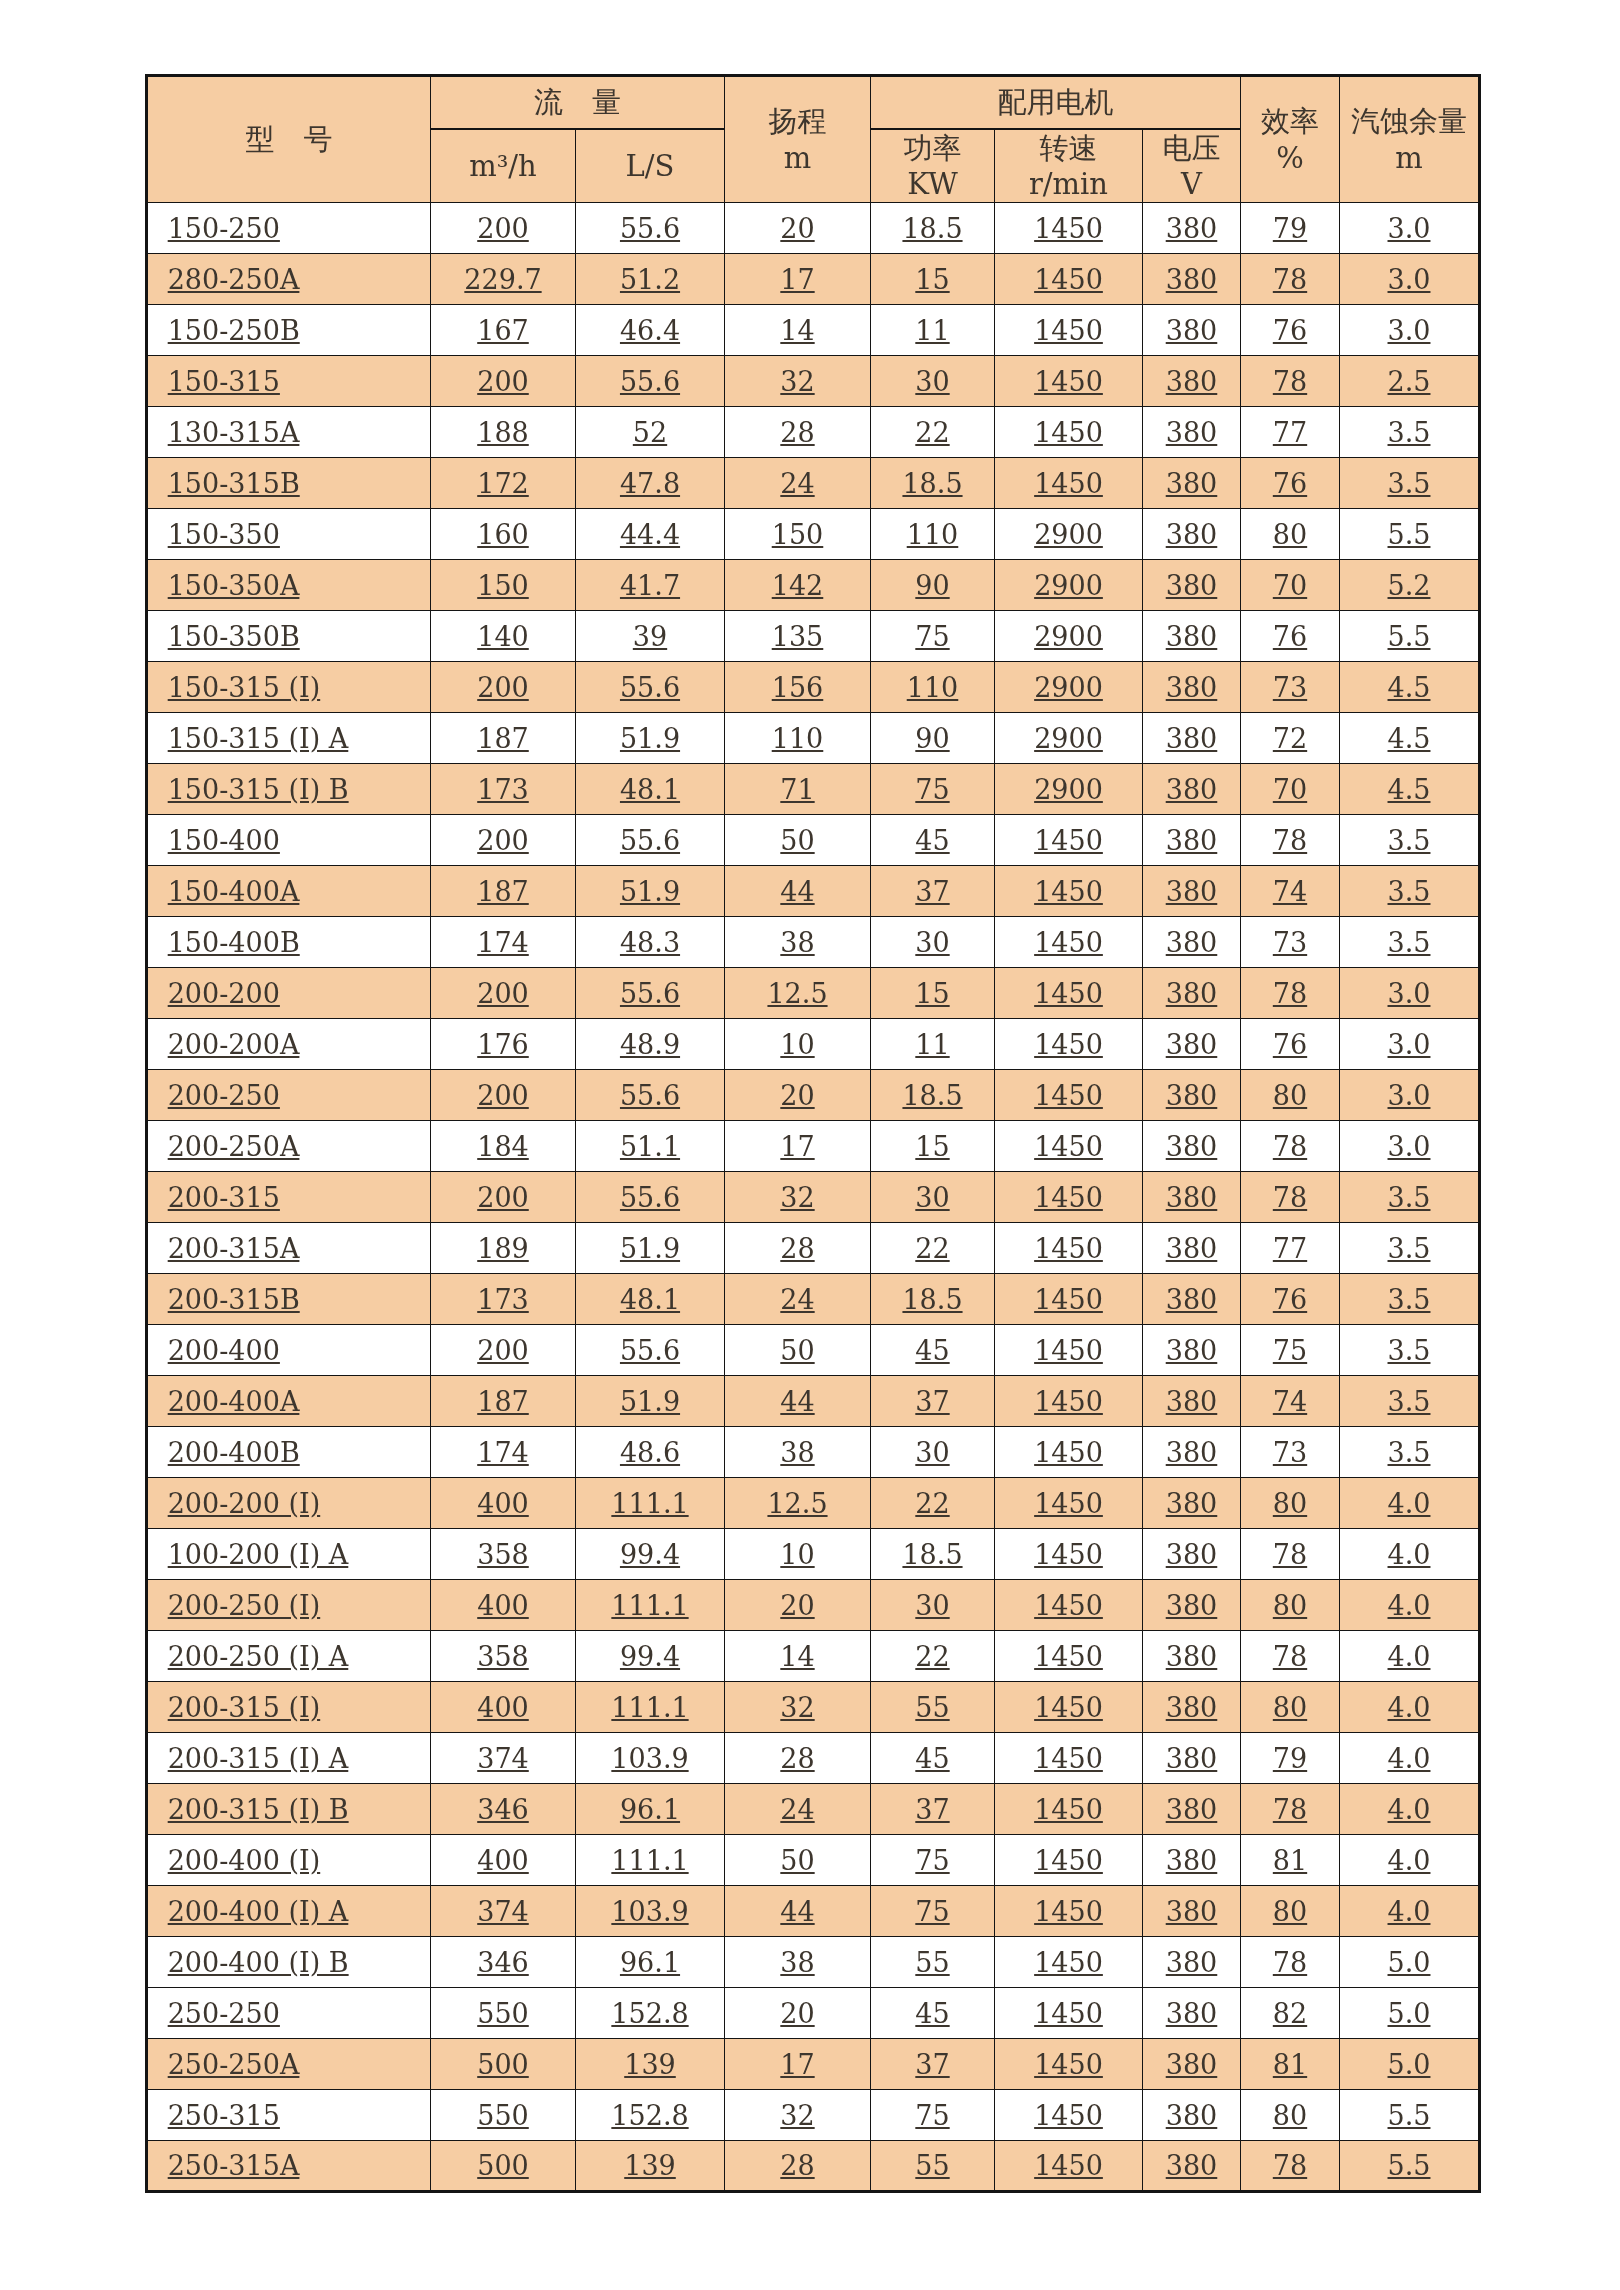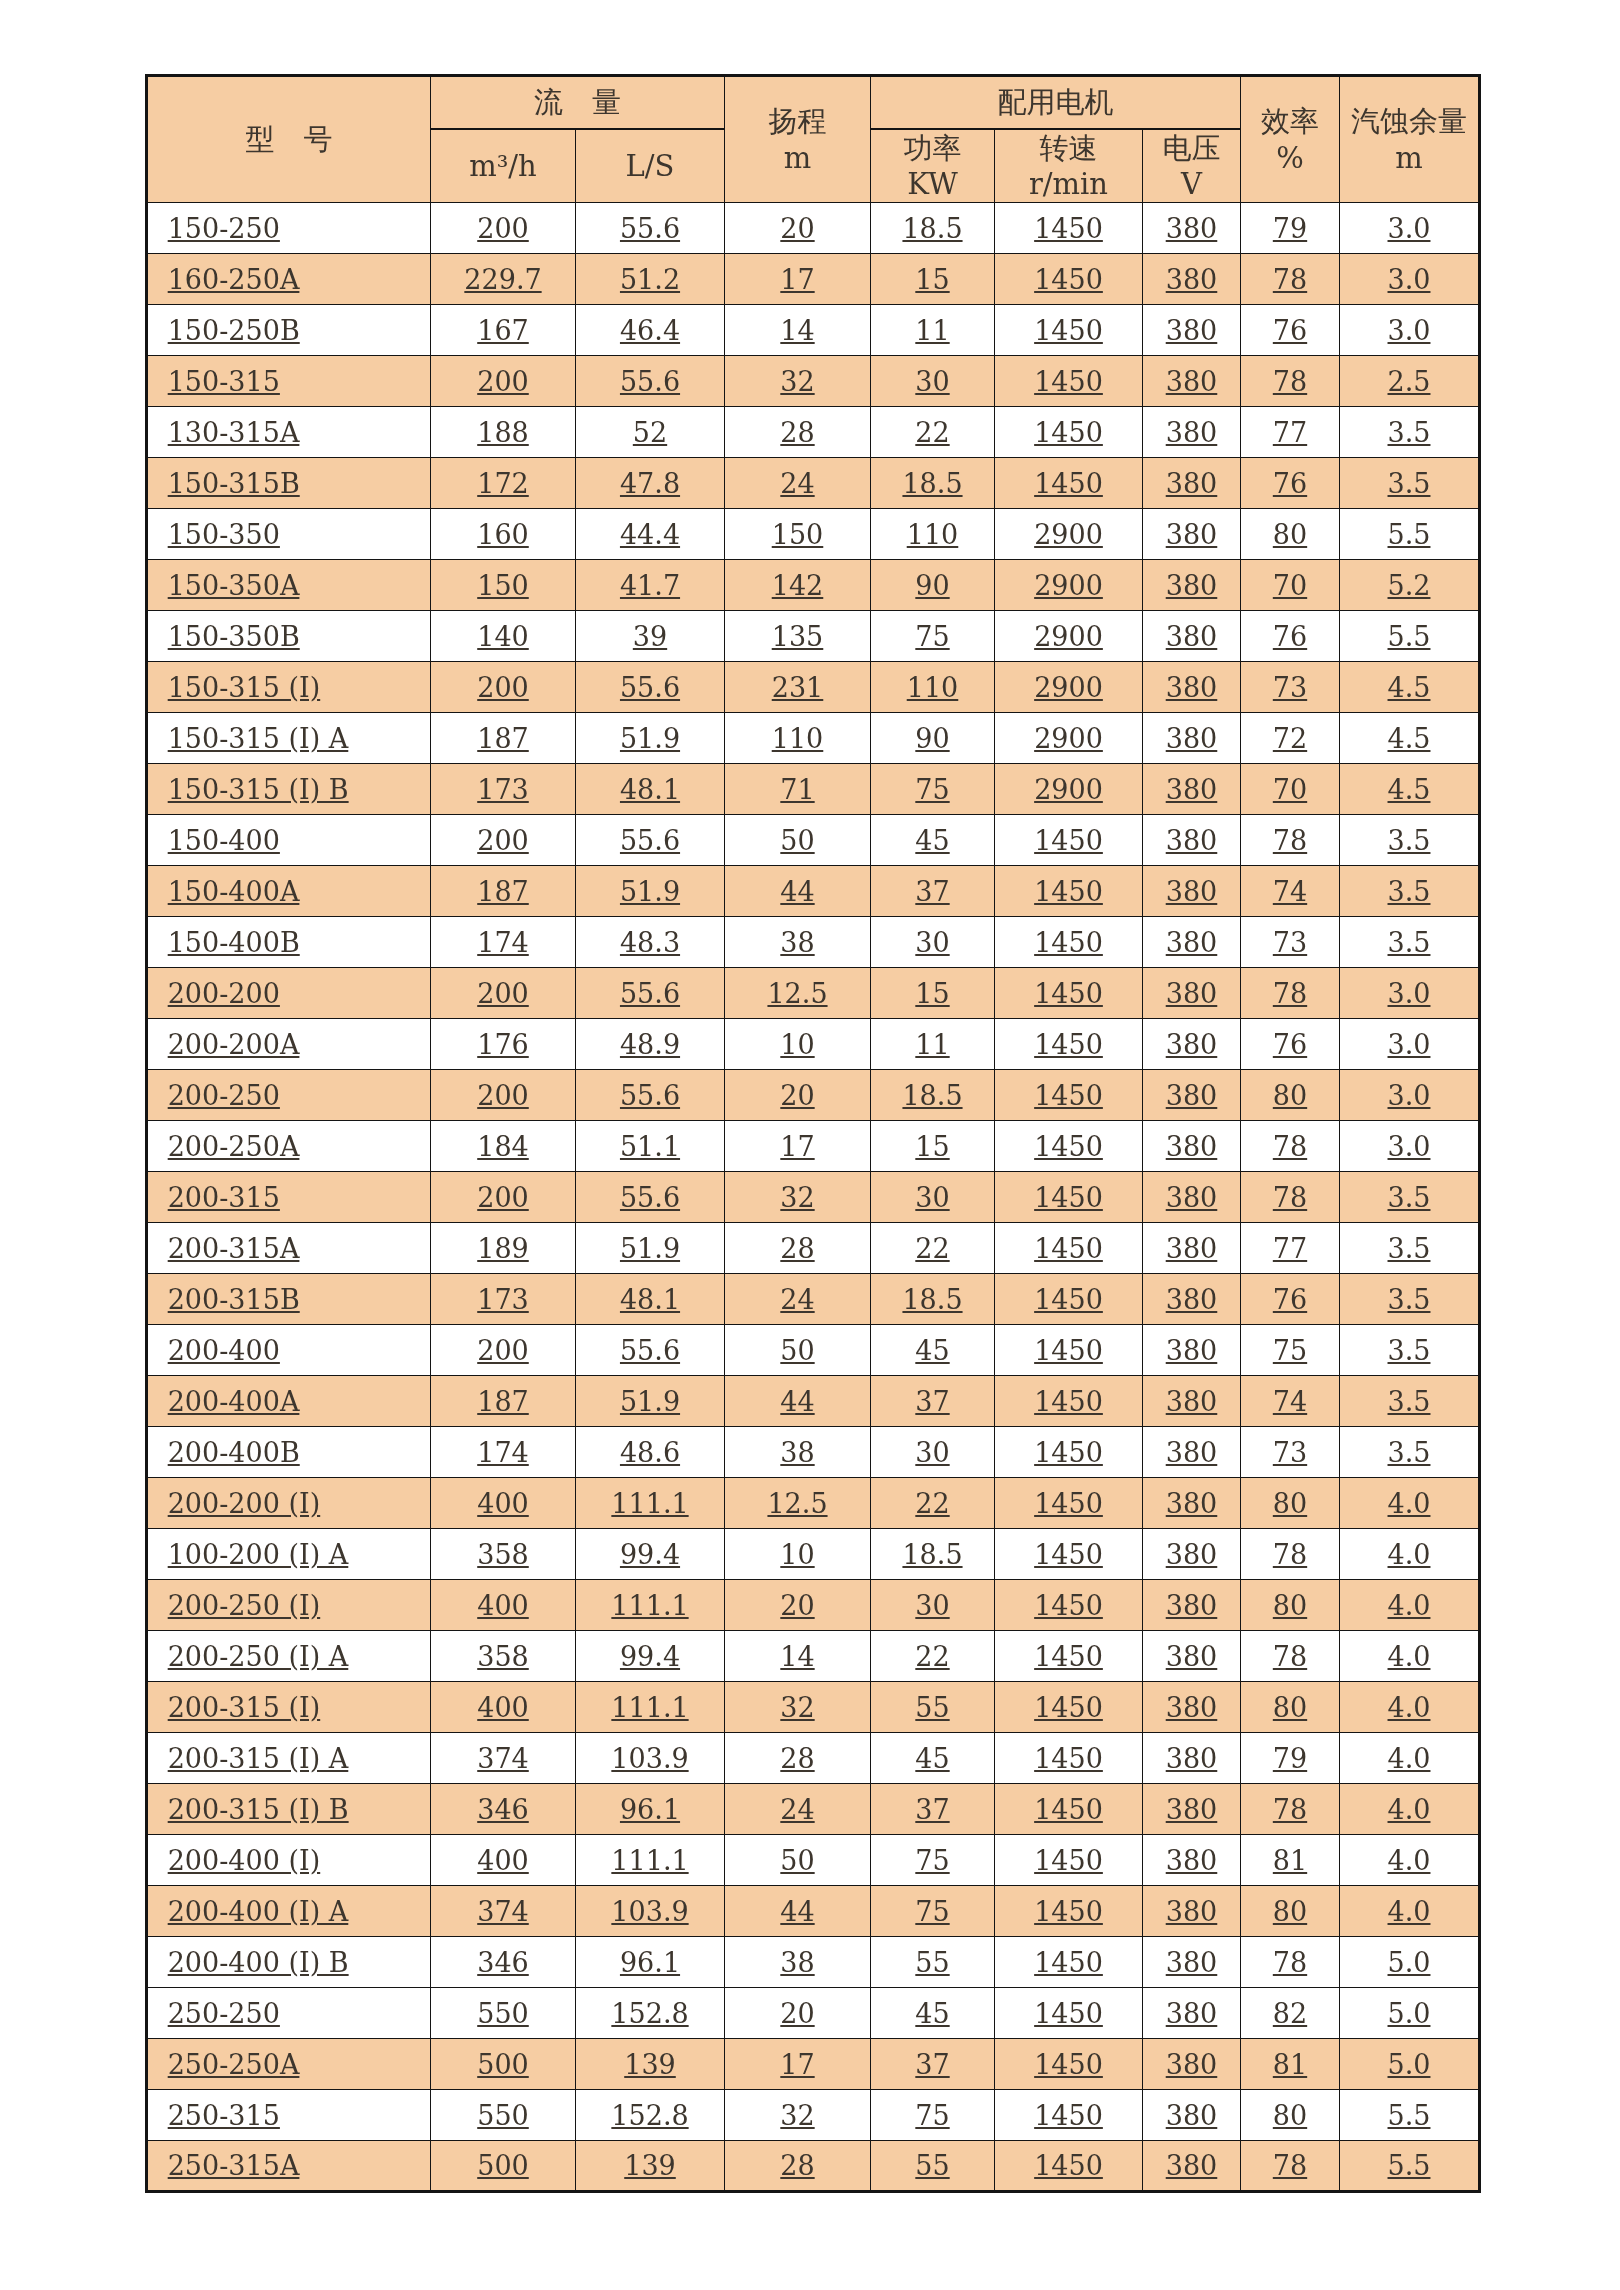--- a/index.html
+++ b/index.html
@@ -93,21 +93,21 @@
           <td>200</td>
           <td>55.6</td>
           <td>20</td>
           <td>18.5</td>
           <td>1450</td>
           <td>380</td>
           <td>79</td>
           <td>3.0</td>
         </tr>
         <tr class="shade">
-          <td class="model">160-250A</td>
+          <td class="model">280-250A</td>
           <td>229.7</td>
           <td>51.2</td>
           <td>17</td>
           <td>15</td>
           <td>1450</td>
           <td>380</td>
           <td>78</td>
           <td>3.0</td>
         </tr>
         <tr>
@@ -184,21 +184,21 @@
           <td>75</td>
           <td>2900</td>
           <td>380</td>
           <td>76</td>
           <td>5.5</td>
         </tr>
         <tr class="shade">
           <td class="model">150-315 (I)</td>
           <td>200</td>
           <td>55.6</td>
-          <td>231</td>
+          <td>156</td>
           <td>110</td>
           <td>2900</td>
           <td>380</td>
           <td>73</td>
           <td>4.5</td>
         </tr>
         <tr>
           <td class="model">150-315 (I) A</td>
           <td>187</td>
           <td>51.9</td>

